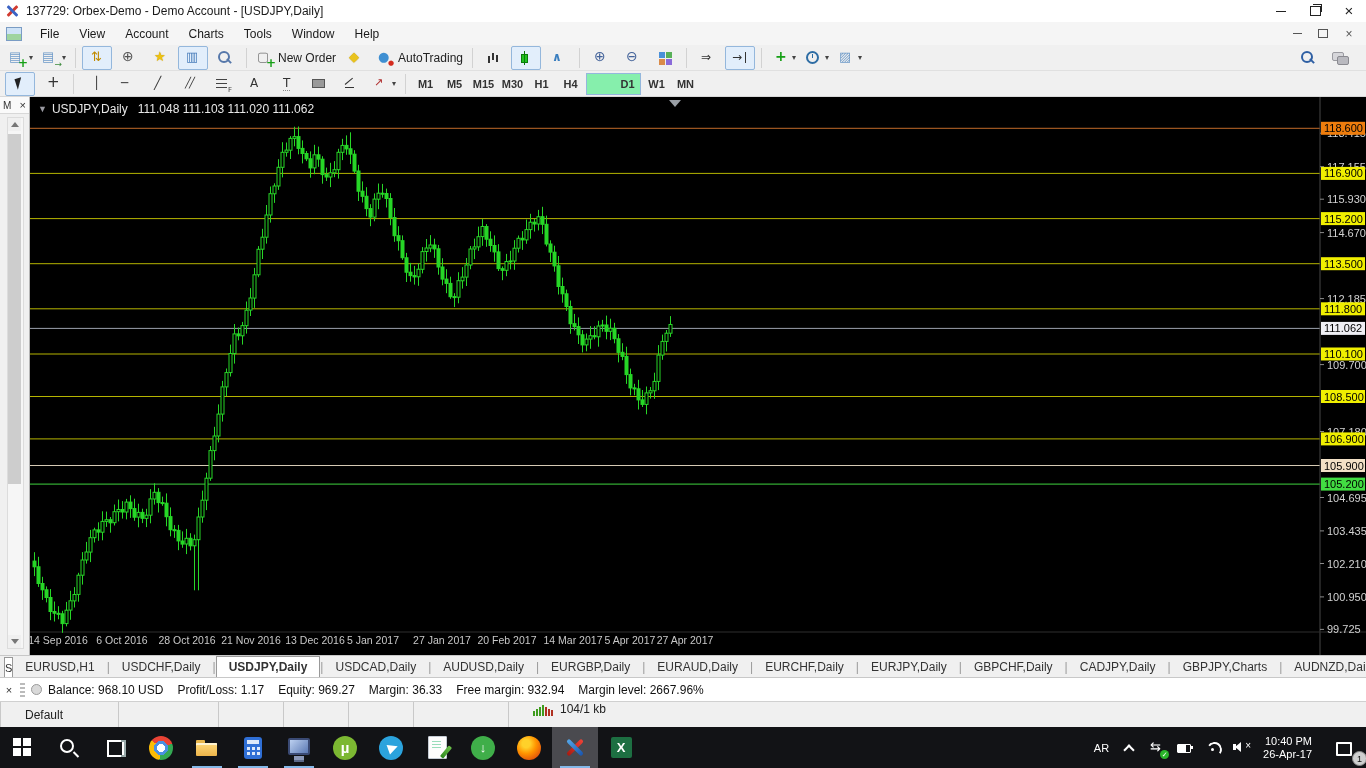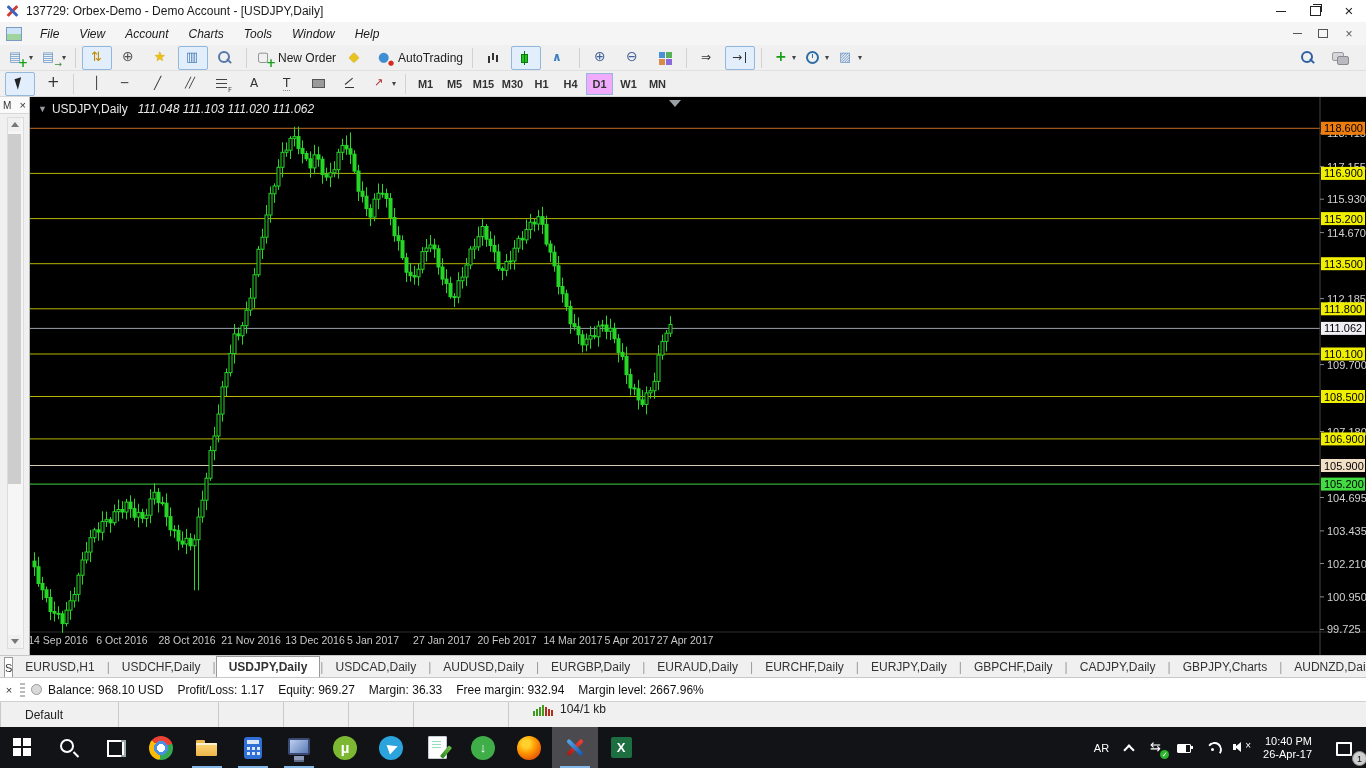--- a/index.html
+++ b/index.html
@@ -17,21 +17,21 @@
   #win-controls{margin-left:auto;display:flex;height:100%;}
   .wbtn{width:34px;height:100%;display:flex;align-items:center;justify-content:center;color:#222;font-size:12px;}
   .wbtn .bar{width:10px;height:1px;background:#222;}
   .wbtn .box{width:9px;height:8px;border:1px solid #222;position:relative;}
   .wbtn .box::before{content:"";position:absolute;left:2px;top:-3px;width:8px;height:7px;border:1px solid #222;border-bottom:none;border-left:none;}
   .wbtn .x{font-size:15px;line-height:10px;}
   
   #menubar{position:absolute;left:0;top:22px;width:100%;height:23px;background:#f5f5f5;
     display:flex;align-items:center;font-size:12px;color:#1a1a1a;}
   #child-icon{width:14px;height:12px;margin:0 8px 0 6px;background:linear-gradient(180deg,#cfe3f7 50%,#9fd49f 50%);border:1px solid #7a9cc4;}
-  .menu-item{padding:3px 10px;font-style:italic;}
+  .menu-item{padding:3px 10px;}
   #menu-controls{margin-left:auto;display:flex;margin-right:4px;}
   .mbtn{width:26px;height:18px;display:flex;align-items:center;justify-content:center;color:#555;}
   
   #toolbar-main{position:absolute;left:0;top:45px;width:100%;height:26px;background:#f0f0f0;
     display:flex;align-items:center;border-bottom:1px solid #e0e0e0;padding-left:4px;box-sizing:border-box;}
   #toolbar-draw{position:absolute;left:0;top:71px;width:100%;height:26px;background:#f0f0f0;
     display:flex;align-items:center;border-bottom:1px solid #d8d8d8;padding-left:4px;box-sizing:border-box;}
   .tbtn{height:22px;min-width:24px;display:flex;align-items:center;justify-content:center;
     border:1px solid rgba(0,0,0,0);border-radius:2px;margin:0 1px;padding:0 2px;font-size:12px;color:#222;}
   .tbtn.pressed{border:1px solid #94b7dc;background:#e2eefb;}
@@ -85,37 +85,37 @@
   .ic-fibonacci::before{content:"";width:11px;height:1px;background:#444;left:2px;top:3px;box-shadow:0 4px 0 #444,0 8px 0 #444;}
   .ic-fibonacci::after{content:"F";color:#444;font-size:7px;right:0px;bottom:-2px;}
   .ic-text::before{content:"A";color:#333;font-size:12px;left:4px;top:0;}
   .ic-text-label::before{content:"T";color:#333;font-size:12px;left:5px;top:0;border-bottom:1px dotted #888;}
   .ic-rectangle::before{content:"";width:11px;height:7px;background:#9a9a9a;border:1px solid #555;left:2px;top:3px;}
   .ic-trend-angle::before{content:"";width:9px;height:1px;background:#333;left:3px;top:11px;}
   .ic-trend-angle::after{content:"";width:10px;height:1px;background:#333;left:3px;top:8px;transform:rotate(-40deg);transform-origin:left;}
   .ic-arrows::before{content:"↗";color:#b03030;font-size:11px;left:3px;top:0;}
   .tf{height:20px;min-width:25px;display:flex;align-items:center;justify-content:center;
     font-size:11px;font-weight:bold;color:#333;border:1px solid rgba(0,0,0,0);margin:0 1px;}
-  .tf.pressed{border:1px solid #94b7dc;background:#f0abfc;}
+  .tf.pressed{border:1px solid #94b7dc;background:#86efac;padding-left:28px;}
   
   #workspace{position:absolute;left:0;top:97px;width:100%;height:558px;}
   #mw-strip{position:absolute;left:0;top:0;width:30px;height:558px;background:#f0f0f0;border-right:1px solid #b4b4b4;box-sizing:border-box;}
   #mw-head{height:16px;display:flex;align-items:center;justify-content:space-between;padding:0 3px;font-size:10px;color:#333;border-bottom:1px solid #d8d8d8;background:#fafafa;}
   #mw-close{font-size:11px;color:#333;}
   #mw-scroll{position:absolute;left:7px;top:20px;width:15px;bottom:6px;background:#f6f6f6;border:1px solid #dcdcdc;}
   .sarrow{position:absolute;left:0;width:13px;height:13px;background:#f0f0f0;display:flex;align-items:center;justify-content:center;}
   .sarrow::before{content:"";width:0;height:0;border-left:4px solid rgba(0,0,0,0);border-right:4px solid rgba(0,0,0,0);}
   #sa-up{top:0;}#sa-up::before{border-bottom:5px solid #777;}
   #sa-down{bottom:0;}#sa-down::before{border-top:5px solid #777;}
   #mw-thumb{position:absolute;left:0;top:16px;width:13px;height:350px;background:#cdcdcd;}
   #chart-window{position:absolute;left:30px;top:0;width:1336px;height:558px;background:#000;}
   #chart-svg{position:absolute;left:0;top:0;}
   #quote-line{position:absolute;left:8px;top:5px;font-size:12px;color:#e8e8e8;display:flex;align-items:center;}
   #quote-caret{color:#9a9aa2;font-size:9px;margin-right:5px;}
-  #quote-ohlc{margin-left:10px;font-style:italic;}
+  #quote-ohlc{margin-left:10px;}
   
   #tabsrow{position:absolute;left:0;top:655px;width:100%;height:22px;background:#f0f0f0;display:flex;align-items:flex-end;font-size:12px;color:#333;border-top:1px solid #c8c8c8;box-sizing:border-box;}
   #mini-tab{width:20px;height:19px;background:#fff;border:1px solid #999;border-bottom:none;margin-left:4px;display:flex;align-items:center;justify-content:center;font-size:11px;}
   .chart-tab{padding:2px 12px 3px 12px;white-space:nowrap;}
   .chart-tab.active{background:#fff;border:1px solid #999;border-bottom:none;font-weight:bold;padding-top:3px;}
   .tab-sep{color:#999;padding-bottom:3px;}
   
   #terminalrow{position:absolute;left:0;top:677px;width:100%;height:24px;background:#ffffff;border-top:1px solid #c8c8c8;display:flex;align-items:center;font-size:12px;color:#111;box-sizing:border-box;}
   #term-close{width:14px;text-align:center;font-size:11px;color:#333;margin-left:2px;}
   #term-grip{width:5px;height:14px;margin:0 4px;background:repeating-linear-gradient(180deg,#bbb 0 2px,rgba(0,0,0,0) 2px 4px);}

